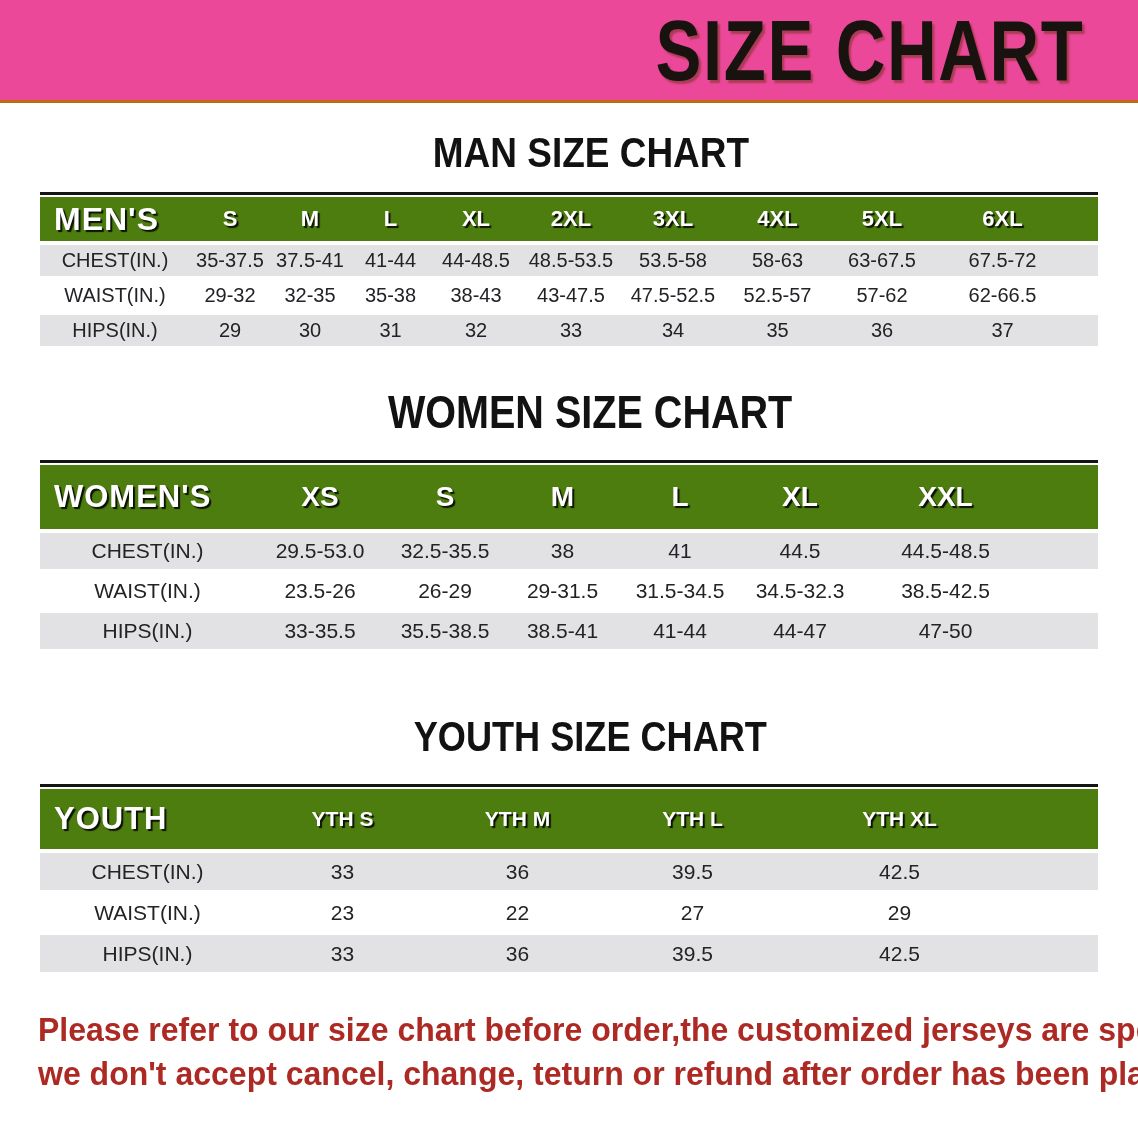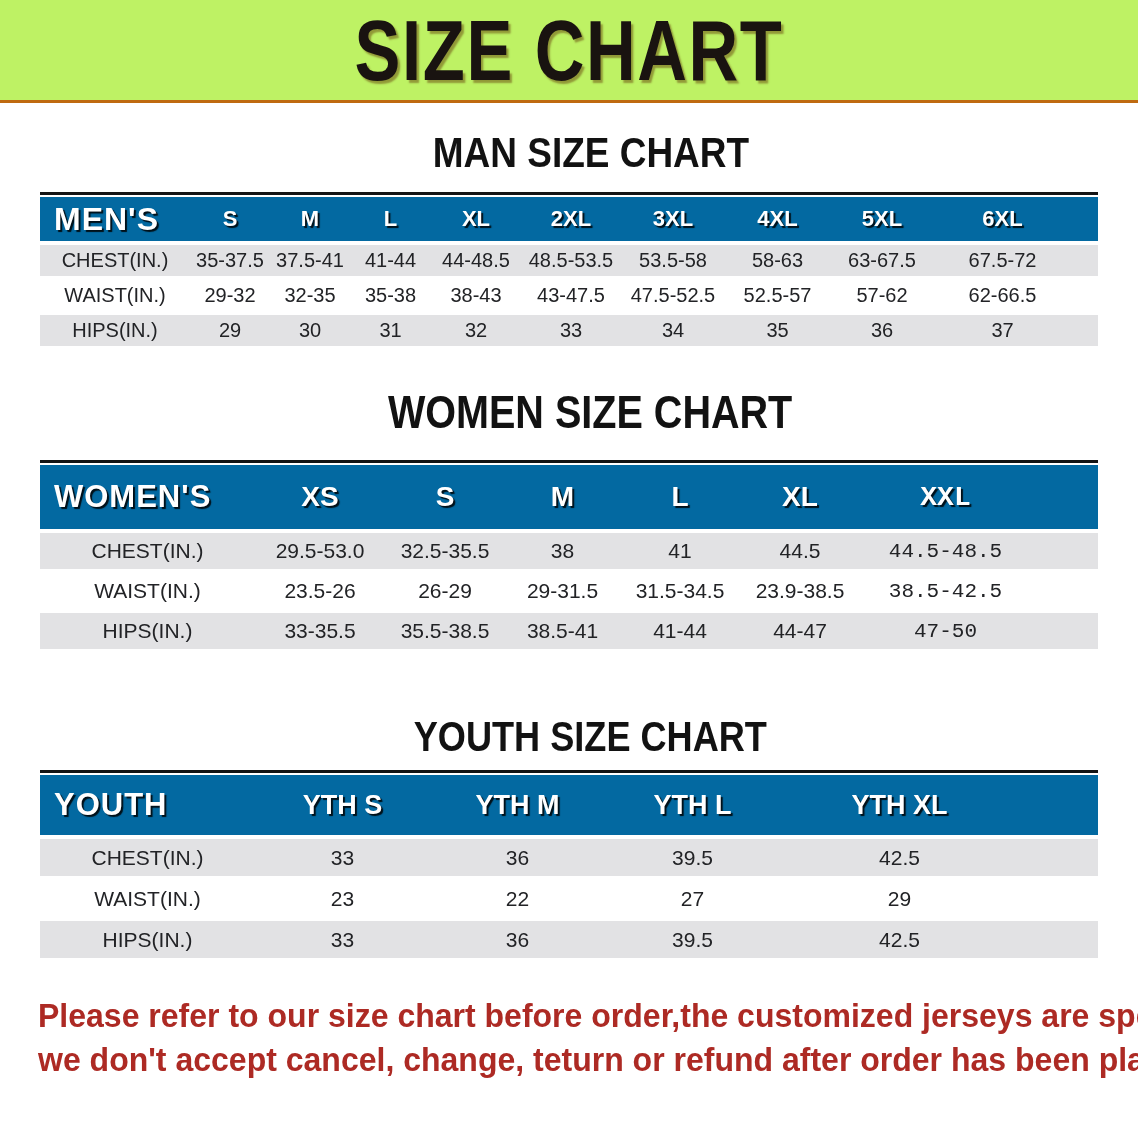--- a/index.html
+++ b/index.html
@@ -2,22 +2,22 @@
 <html><head>
 <meta charset="utf-8">
 <style>
   html,body{margin:0;padding:0;}
   body{
     width:1138px;height:1132px;background:#ffffff;position:relative;overflow:hidden;
     font-family:"Liberation Sans", sans-serif;
   }
   
   .banner{
-    width:100%;height:100px;background:#bef264;border-bottom:3px solid #bf6a10;
-    display:flex;align-items:center;justify-content:center;
+    width:100%;height:100px;background:#ec4899;border-bottom:3px solid #bf6a10;
+    display:flex;align-items:center;justify-content:flex-end;
   }
   .banner-title{
     font-size:86px;font-weight:bold;color:#191310;letter-spacing:2px;line-height:1;
     transform:scaleX(0.80);transform-origin:center;
     text-shadow:3px 3px 2px rgba(90,45,0,0.45);
     white-space:nowrap;
   }
   
   .section-heading{
     text-align:center;font-weight:bold;color:#121212;line-height:46px;white-space:nowrap;padding-left:43px;
@@ -25,24 +25,24 @@
   .section-heading > span{display:inline-block;transform:scaleX(0.86);transform-origin:center;}
   .h-man{margin-top:26px;font-size:43px;}
   .h-women{margin-top:38px;font-size:46px;line-height:48px;}
   .h-youth{margin-top:60px;font-size:42px;line-height:48px;}
   
   .tbl-wrap{
     width:1058px;margin-left:40px;border-top:3px solid #141414;padding-top:2px;
   }
   .w-men{margin-top:17px;}
   .w-women{margin-top:24px;}
-  .w-youth{margin-top:9px;}
+  .w-youth{margin-top:23px;}
   table{width:100%;border-collapse:separate;border-spacing:0;table-layout:fixed;}
   thead th{
-    background:#0369a1;color:#ffffff;border-bottom:4px solid #ffffff;
+    background:#4d7c0f;color:#ffffff;border-bottom:4px solid #ffffff;
     font-weight:bold;text-align:center;vertical-align:middle;
     text-shadow:2px 2px 1px rgba(0,0,0,0.85);
   }
   thead th.lbl{text-align:left;padding-left:14px;letter-spacing:1px;}
   tbody td{
     text-align:center;vertical-align:middle;color:#222326;border-bottom:4px solid #ffffff;
   }
   tbody tr:nth-child(odd) td{background:#e2e2e4;}
   tbody tr:nth-child(even) td{background:#ffffff;}
   
@@ -64,23 +64,23 @@
   .t-women thead th{height:62px;font-size:28px;}
   .t-women thead th.lbl{font-size:31px;}
   .t-women tbody td{height:34px;font-size:21px;}
   .t-women col:nth-child(1){width:215px}
   .t-women col:nth-child(2){width:130px}
   .t-women col:nth-child(3){width:120px}
   .t-women col:nth-child(4){width:115px}
   .t-women col:nth-child(5){width:120px}
   .t-women col:nth-child(6){width:120px}
   .t-women col:nth-child(7){width:238px}
-  .t-women th:last-child,.t-women td:last-child{padding-right:68px;font-family:Liberation Mono, monospace;}
-  
-  .t-youth thead th{height:58px;font-size:27px;}
+  .t-women th:last-child,.t-women td:last-child{padding-right:68px;}
+  
+  .t-youth thead th{height:58px;font-size:21px;}
   .t-youth thead th.lbl{font-size:31px;}
   .t-youth tbody td{height:35px;font-size:21px;}
   .t-youth col:nth-child(1){width:215px}
   .t-youth col:nth-child(2){width:175px}
   .t-youth col:nth-child(3){width:175px}
   .t-youth col:nth-child(4){width:175px}
   .t-youth col:nth-child(5){width:318px}
   .t-youth th:last-child,.t-youth td:last-child{padding-right:80px;}
   
   .note{
@@ -204,21 +204,21 @@
           <td class="val">41</td>
           <td class="val">44.5</td>
           <td class="val">44.5-48.5</td>
         </tr>
         <tr>
           <td class="rlbl">WAIST(IN.)</td>
           <td class="val">23.5-26</td>
           <td class="val">26-29</td>
           <td class="val">29-31.5</td>
           <td class="val">31.5-34.5</td>
-          <td class="val">23.9-38.5</td>
+          <td class="val">34.5-32.3</td>
           <td class="val">38.5-42.5</td>
         </tr>
         <tr>
           <td class="rlbl">HIPS(IN.)</td>
           <td class="val">33-35.5</td>
           <td class="val">35.5-38.5</td>
           <td class="val">38.5-41</td>
           <td class="val">41-44</td>
           <td class="val">44-47</td>
           <td class="val">47-50</td>

